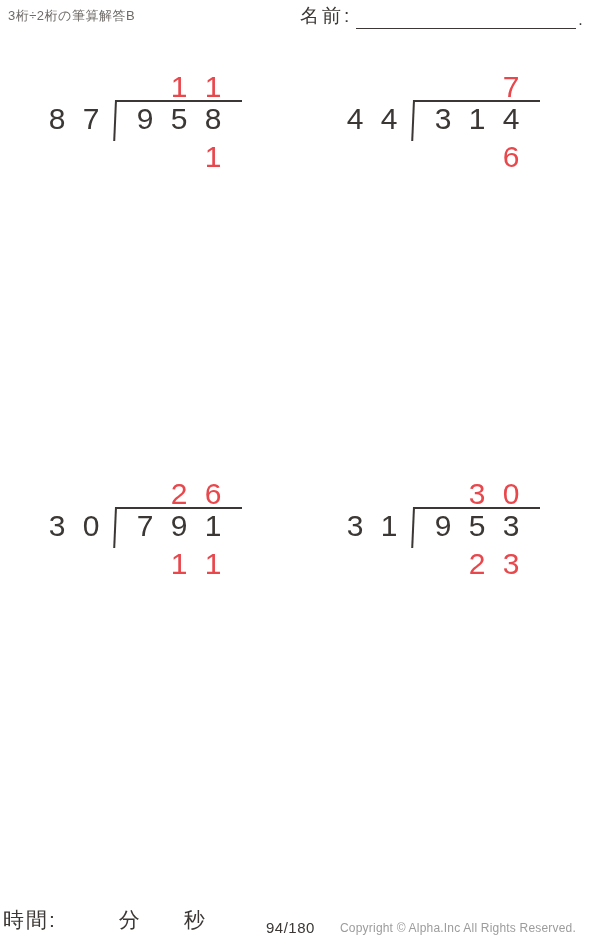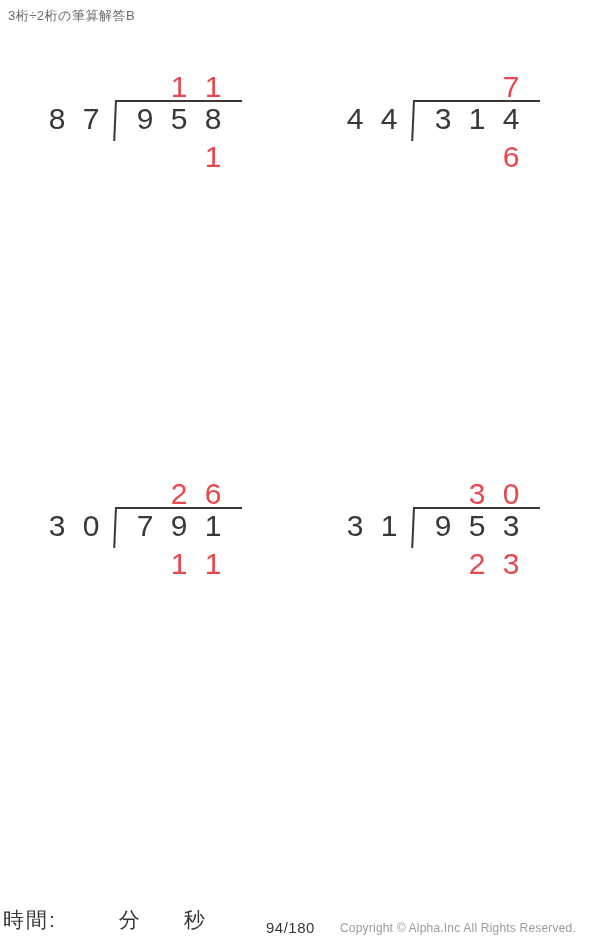--- a/index.html
+++ b/index.html
@@ -39,20 +39,25 @@
   .pagenum{position:absolute;left:266px;top:919px;font-size:15px;letter-spacing:0.5px;color:#3b3734;}
   .copyright{position:absolute;left:340px;top:921px;font-size:12px;letter-spacing:0.2px;color:#9c9c9c;}
 </style>
 </head>
 <body>
 
 <div class="page">
 
   <div class="title">3桁÷2桁の筆算解答B</div>
 
+  <div class="namefield">
+    <span class="namelabel">名前:</span>
+    <span class="nameline"></span>
+    <span class="namedot">.</span>
+  </div>
 
   <div class="problem" style="left:40px;top:70px">
     <span class="cell q c1 red"></span>
     <span class="cell q c2 red">1</span>
     <span class="cell q c3 red">1</span>
     <div class="vinculum"></div>
     <div class="bvert"></div>
     <span class="cell m d1">8</span>
     <span class="cell m d2">7</span>
     <span class="cell m c1">9</span>

